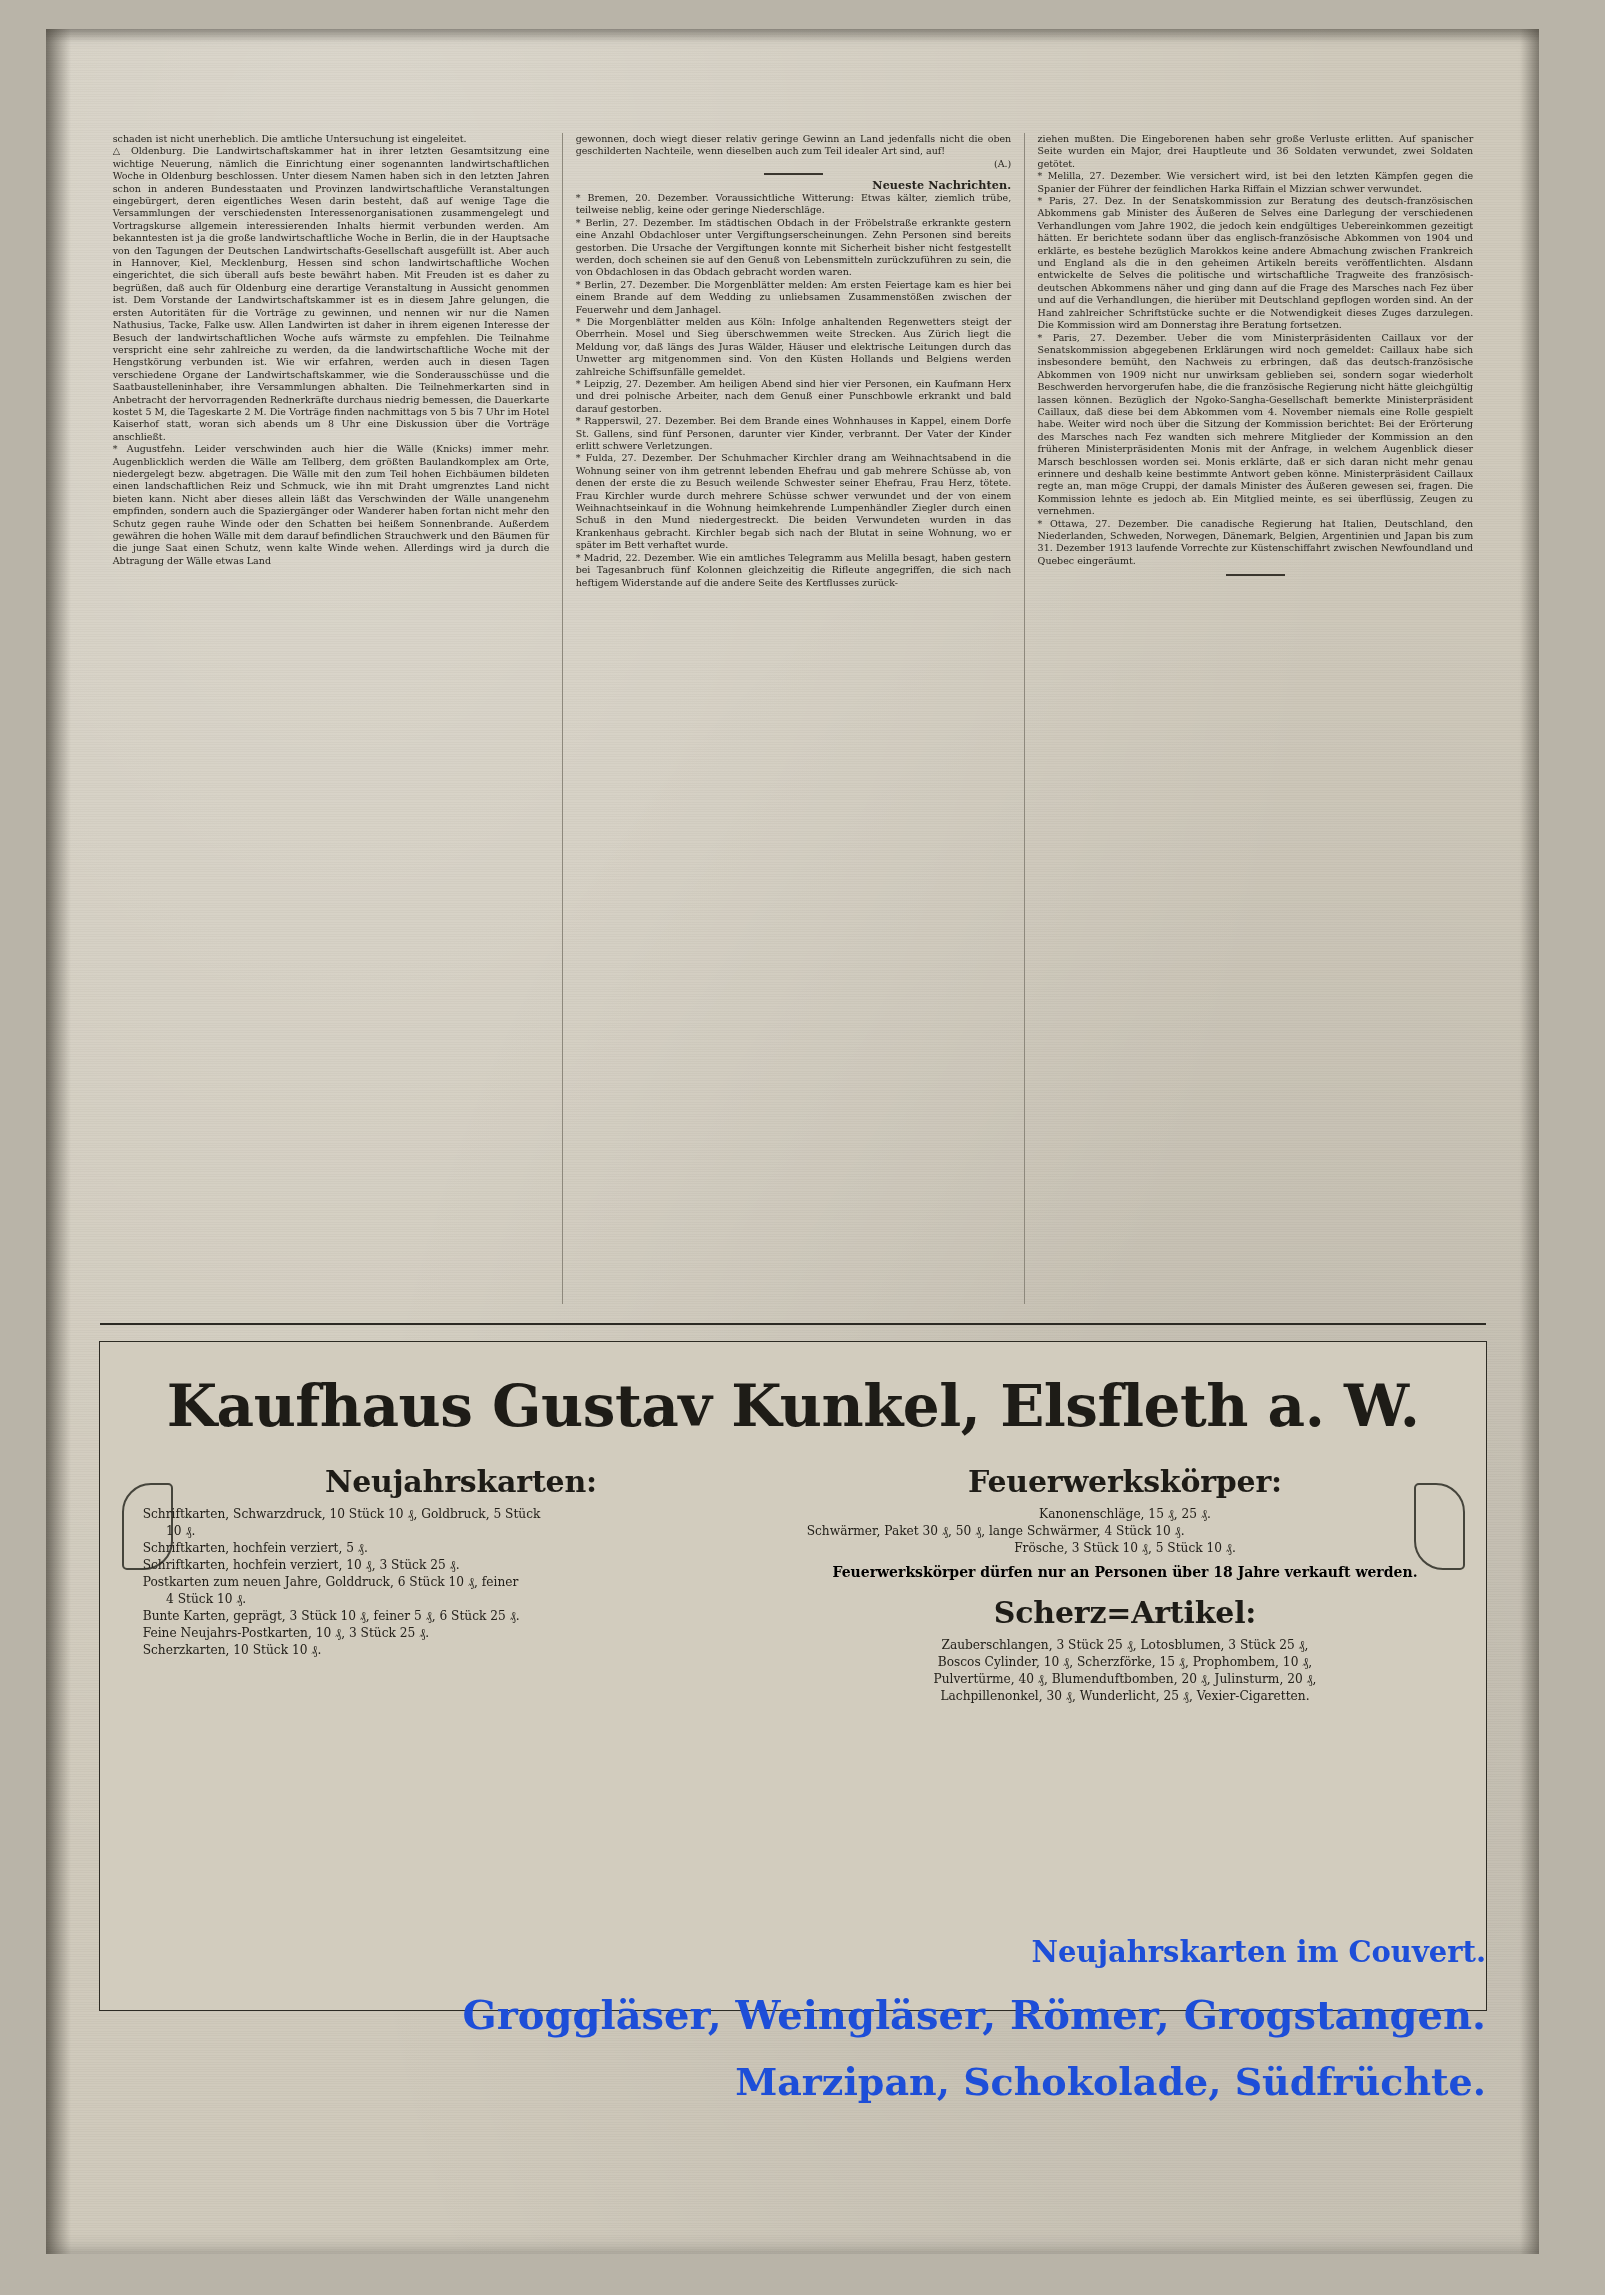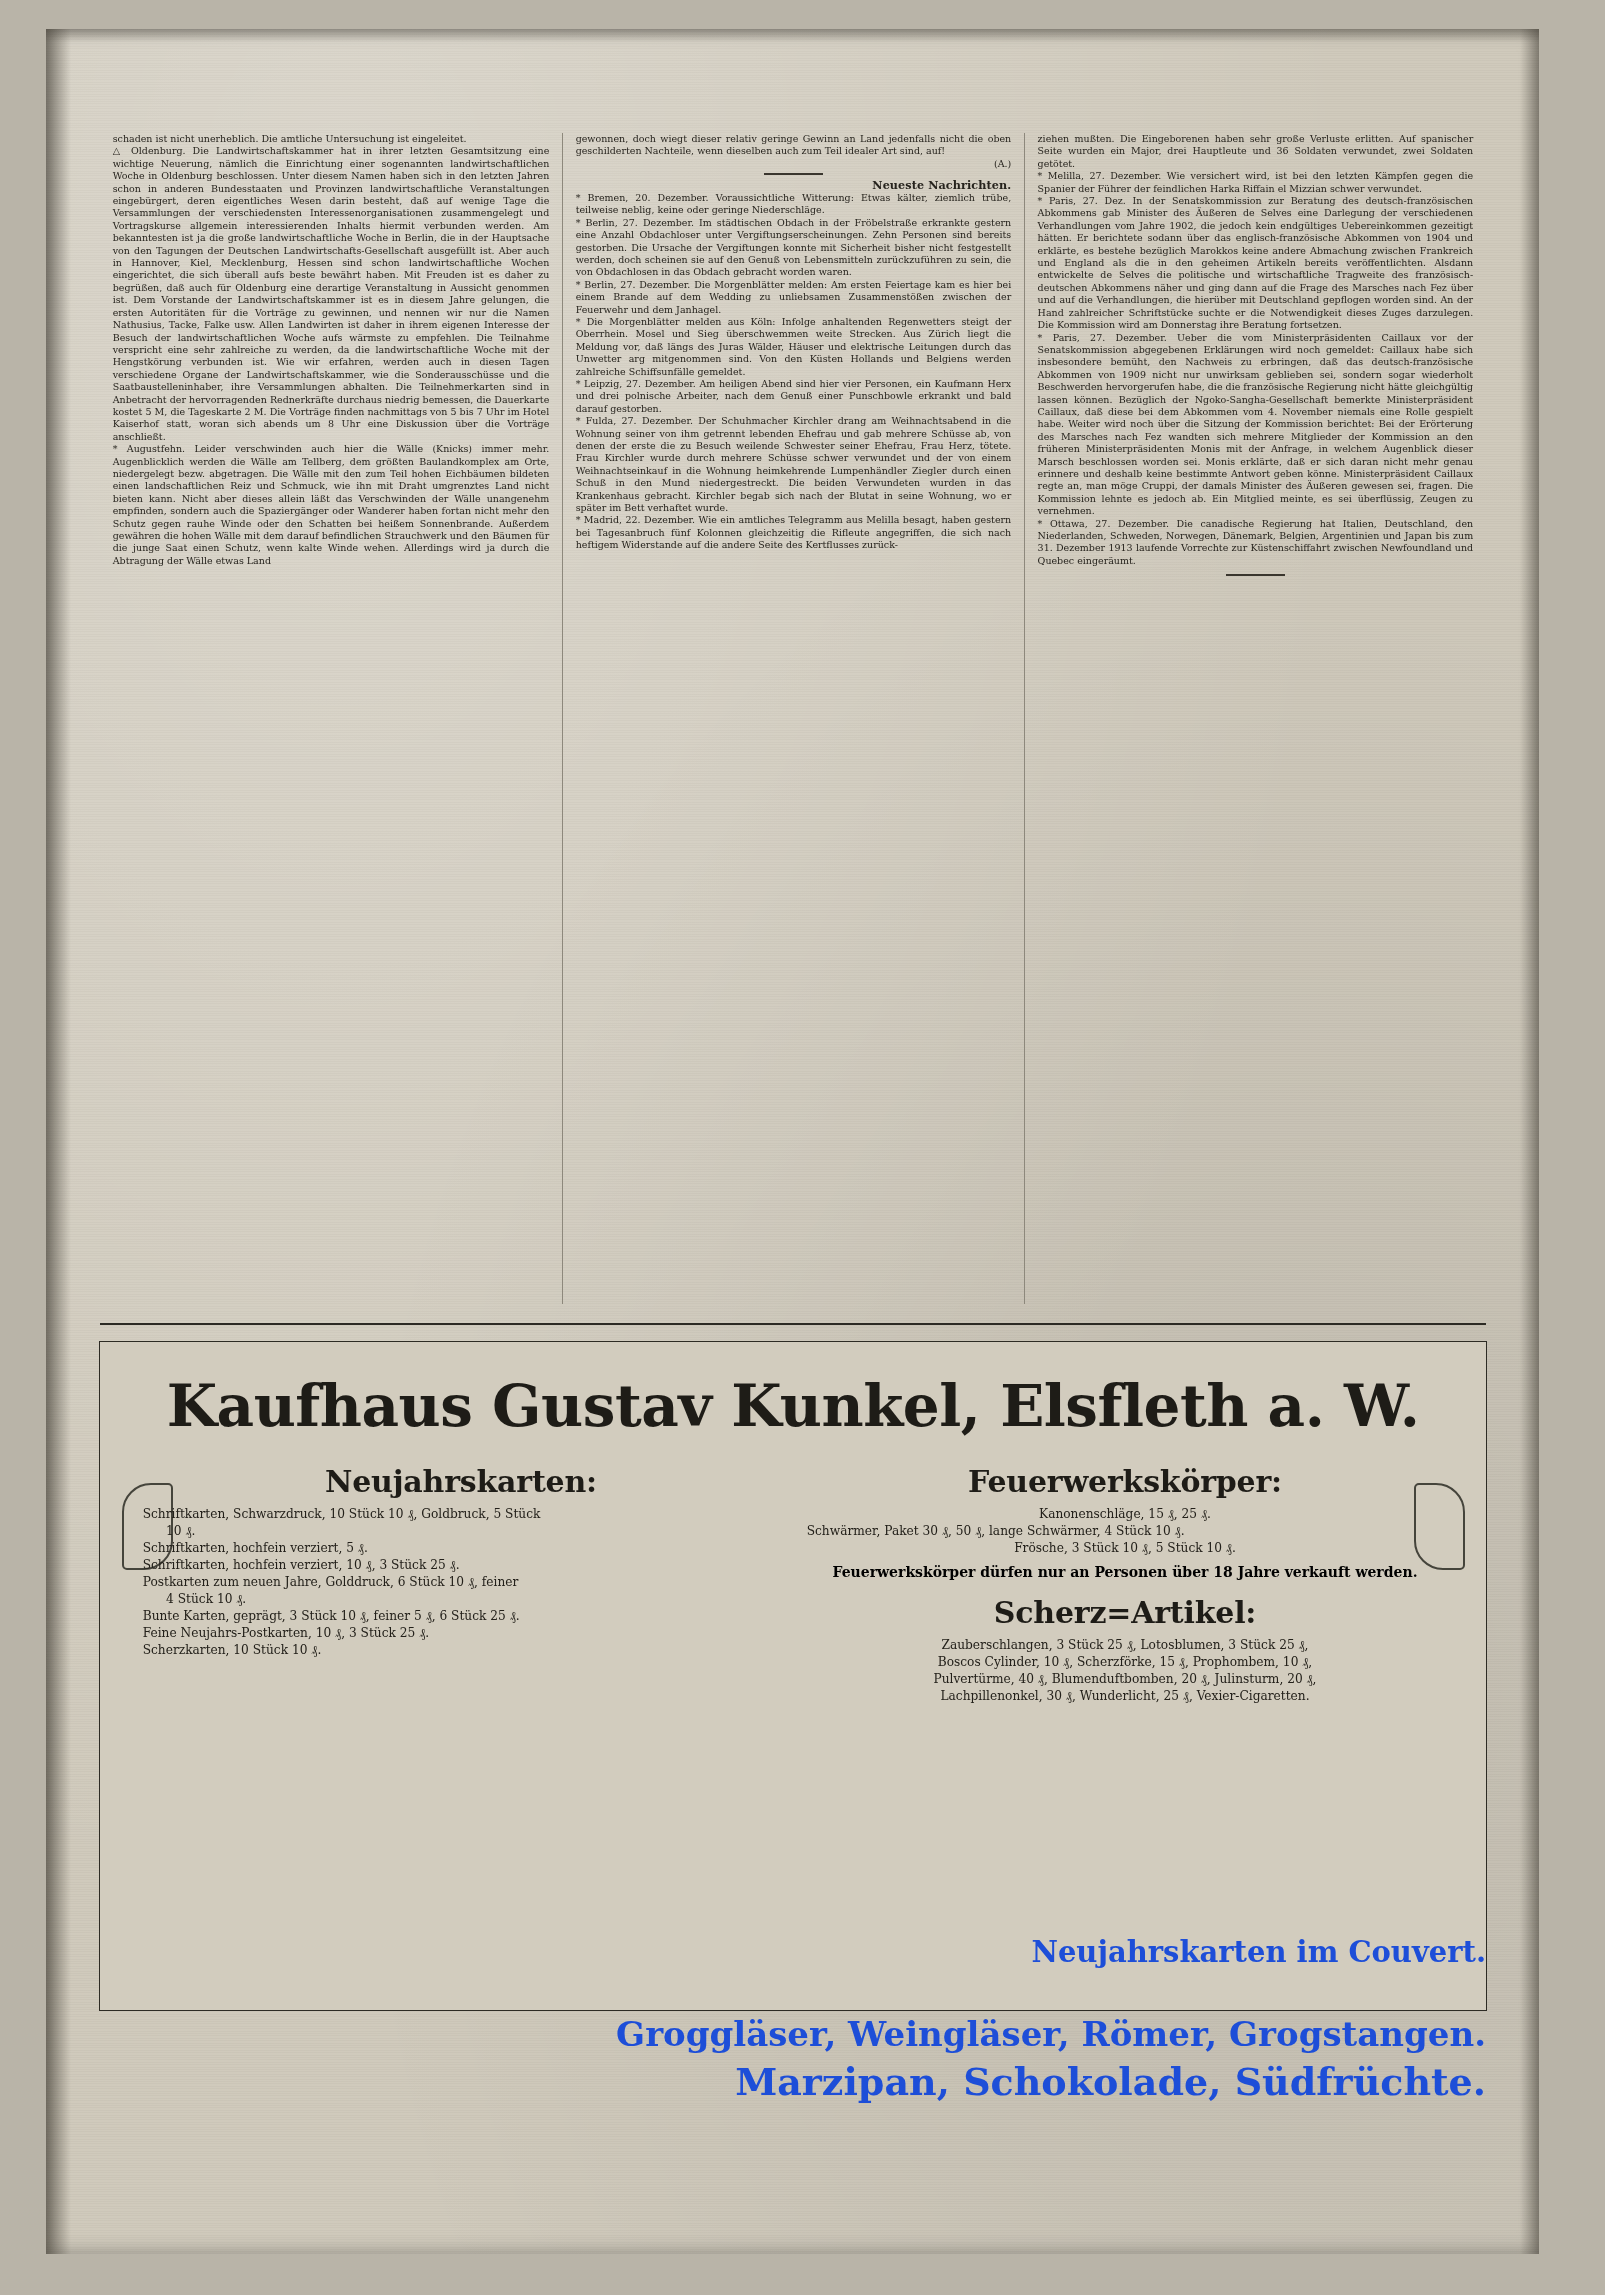--- a/index.html
+++ b/index.html
@@ -123,21 +123,21 @@
     line-height:19.5px;
     margin-top:6.8px;
   }
   .ad-band{
     position:absolute;left:0;right:0;
     text-align:right;
     font-weight:bold;
     color:#1d4ed8;
   }
   .band1{top:593px;font-size:29px;}
-  .band2{top:649px;font-size:34px;margin-top:23px;}
+  .band2{top:649px;font-size:40px;}
   .band3{top:717px;font-size:38px;}
   .orn{
     position:absolute;width:47px;height:83px;
     border:2.9px solid #2d2b24;
     border-radius:29px 4.9px 29px 4.9px;
     opacity:.85;
   }
   .orn.l{left:21.5px;top:141px;}
   .orn.r{right:21.5px;top:141px;transform:scaleX(-1);}
 </style>
@@ -161,20 +161,21 @@
     <div class="col">
       <p>gewonnen, doch wiegt dieser relativ geringe Gewinn an Land jedenfalls nicht die oben geschilderten Nachteile, wenn dieselben auch zum Teil idealer Art sind, auf!</p>
       <p style="text-align:right">(A.)</p>
       <div class="rule"></div>
       <div class="hdr">Neueste Nachrichten.</div>
       <p>* Bremen, 20. Dezember. Voraussichtliche Witterung: Etwas kälter, ziemlich trübe, teilweise neblig, keine oder geringe Niederschläge.</p>
       <p>* Berlin, 27. Dezember. Im städtischen Obdach in der Fröbelstraße erkrankte gestern eine Anzahl Obdachloser unter Vergiftungserscheinungen. Zehn Personen sind bereits gestorben. Die Ursache der Vergiftungen konnte mit Sicherheit bisher nicht festgestellt werden, doch scheinen sie auf den Genuß von Lebensmitteln zurückzuführen zu sein, die von Obdachlosen in das Obdach gebracht worden waren.</p>
       <p>* Berlin, 27. Dezember. Die Morgenblätter melden: Am ersten Feiertage kam es hier bei einem Brande auf dem Wedding zu unliebsamen Zusammenstößen zwischen der Feuerwehr und dem Janhagel.</p>
       <p>* Die Morgenblätter melden aus Köln: Infolge anhaltenden Regenwetters steigt der Oberrhein. Mosel und Sieg überschwemmen weite Strecken. Aus Zürich liegt die Meldung vor, daß längs des Juras Wälder, Häuser und elektrische Leitungen durch das Unwetter arg mitgenommen sind. Von den Küsten Hollands und Belgiens werden zahlreiche Schiffsunfälle gemeldet.</p>
       <p>* Leipzig, 27. Dezember. Am heiligen Abend sind hier vier Personen, ein Kaufmann Herx und drei polnische Arbeiter, nach dem Genuß einer Punschbowle erkrankt und bald darauf gestorben.</p>
+      <p>* Rapperswil, 27. Dezember. Bei dem Brande eines Wohnhauses in Kappel, einem Dorfe St. Gallens, sind fünf Personen, darunter vier Kinder, verbrannt. Der Vater der Kinder erlitt schwere Verletzungen.</p>
       <p>* Fulda, 27. Dezember. Der Schuhmacher Kirchler drang am Weihnachtsabend in die Wohnung seiner von ihm getrennt lebenden Ehefrau und gab mehrere Schüsse ab, von denen der erste die zu Besuch weilende Schwester seiner Ehefrau, Frau Herz, tötete. Frau Kirchler wurde durch mehrere Schüsse schwer verwundet und der von einem Weihnachtseinkauf in die Wohnung heimkehrende Lumpenhändler Ziegler durch einen Schuß in den Mund niedergestreckt. Die beiden Verwundeten wurden in das Krankenhaus gebracht. Kirchler begab sich nach der Blutat in seine Wohnung, wo er später im Bett verhaftet wurde.</p>
       <p>* Madrid, 22. Dezember. Wie ein amtliches Telegramm aus Melilla besagt, haben gestern bei Tagesanbruch fünf Kolonnen gleichzeitig die Rifleute angegriffen, die sich nach heftigem Widerstande auf die andere Seite des Kertflusses zurück-</p>
     </div>
 
     <div class="col">
       <p>ziehen mußten. Die Eingeborenen haben sehr große Verluste erlitten. Auf spanischer Seite wurden ein Major, drei Hauptleute und 36 Soldaten verwundet, zwei Soldaten getötet.</p>
       <p>* Melilla, 27. Dezember. Wie versichert wird, ist bei den letzten Kämpfen gegen die Spanier der Führer der feindlichen Harka Riffain el Mizzian schwer verwundet.</p>
       <p>* Paris, 27. Dez. In der Senatskommission zur Beratung des deutsch-französischen Abkommens gab Minister des Äußeren de Selves eine Darlegung der verschiedenen Verhandlungen vom Jahre 1902, die jedoch kein endgültiges Uebereinkommen gezeitigt hätten. Er berichtete sodann über das englisch-französische Abkommen von 1904 und erklärte, es bestehe bezüglich Marokkos keine andere Abmachung zwischen Frankreich und England als die in den geheimen Artikeln bereits veröffentlichten. Alsdann entwickelte de Selves die politische und wirtschaftliche Tragweite des französisch-deutschen Abkommens näher und ging dann auf die Frage des Marsches nach Fez über und auf die Verhandlungen, die hierüber mit Deutschland gepflogen worden sind. An der Hand zahlreicher Schriftstücke suchte er die Notwendigkeit dieses Zuges darzulegen. Die Kommission wird am Donnerstag ihre Beratung fortsetzen.</p>
       <p>* Paris, 27. Dezember. Ueber die vom Ministerpräsidenten Caillaux vor der Senatskommission abgegebenen Erklärungen wird noch gemeldet: Caillaux habe sich insbesondere bemüht, den Nachweis zu erbringen, daß das deutsch-französische Abkommen von 1909 nicht nur unwirksam geblieben sei, sondern sogar wiederholt Beschwerden hervorgerufen habe, die die französische Regierung nicht hätte gleichgültig lassen können. Bezüglich der Ngoko-Sangha-Gesellschaft bemerkte Ministerpräsident Caillaux, daß diese bei dem Abkommen vom 4. November niemals eine Rolle gespielt habe. Weiter wird noch über die Sitzung der Kommission berichtet: Bei der Erörterung des Marsches nach Fez wandten sich mehrere Mitglieder der Kommission an den früheren Ministerpräsidenten Monis mit der Anfrage, in welchem Augenblick dieser Marsch beschlossen worden sei. Monis erklärte, daß er sich daran nicht mehr genau erinnere und deshalb keine bestimmte Antwort geben könne. Ministerpräsident Caillaux regte an, man möge Cruppi, der damals Minister des Äußeren gewesen sei, fragen. Die Kommission lehnte es jedoch ab. Ein Mitglied meinte, es sei überflüssig, Zeugen zu vernehmen.</p>
       <p>* Ottawa, 27. Dezember. Die canadische Regierung hat Italien, Deutschland, den Niederlanden, Schweden, Norwegen, Dänemark, Belgien, Argentinien und Japan bis zum 31. Dezember 1913 laufende Vorrechte zur Küstenschiffahrt zwischen Newfoundland und Quebec eingeräumt.</p>

